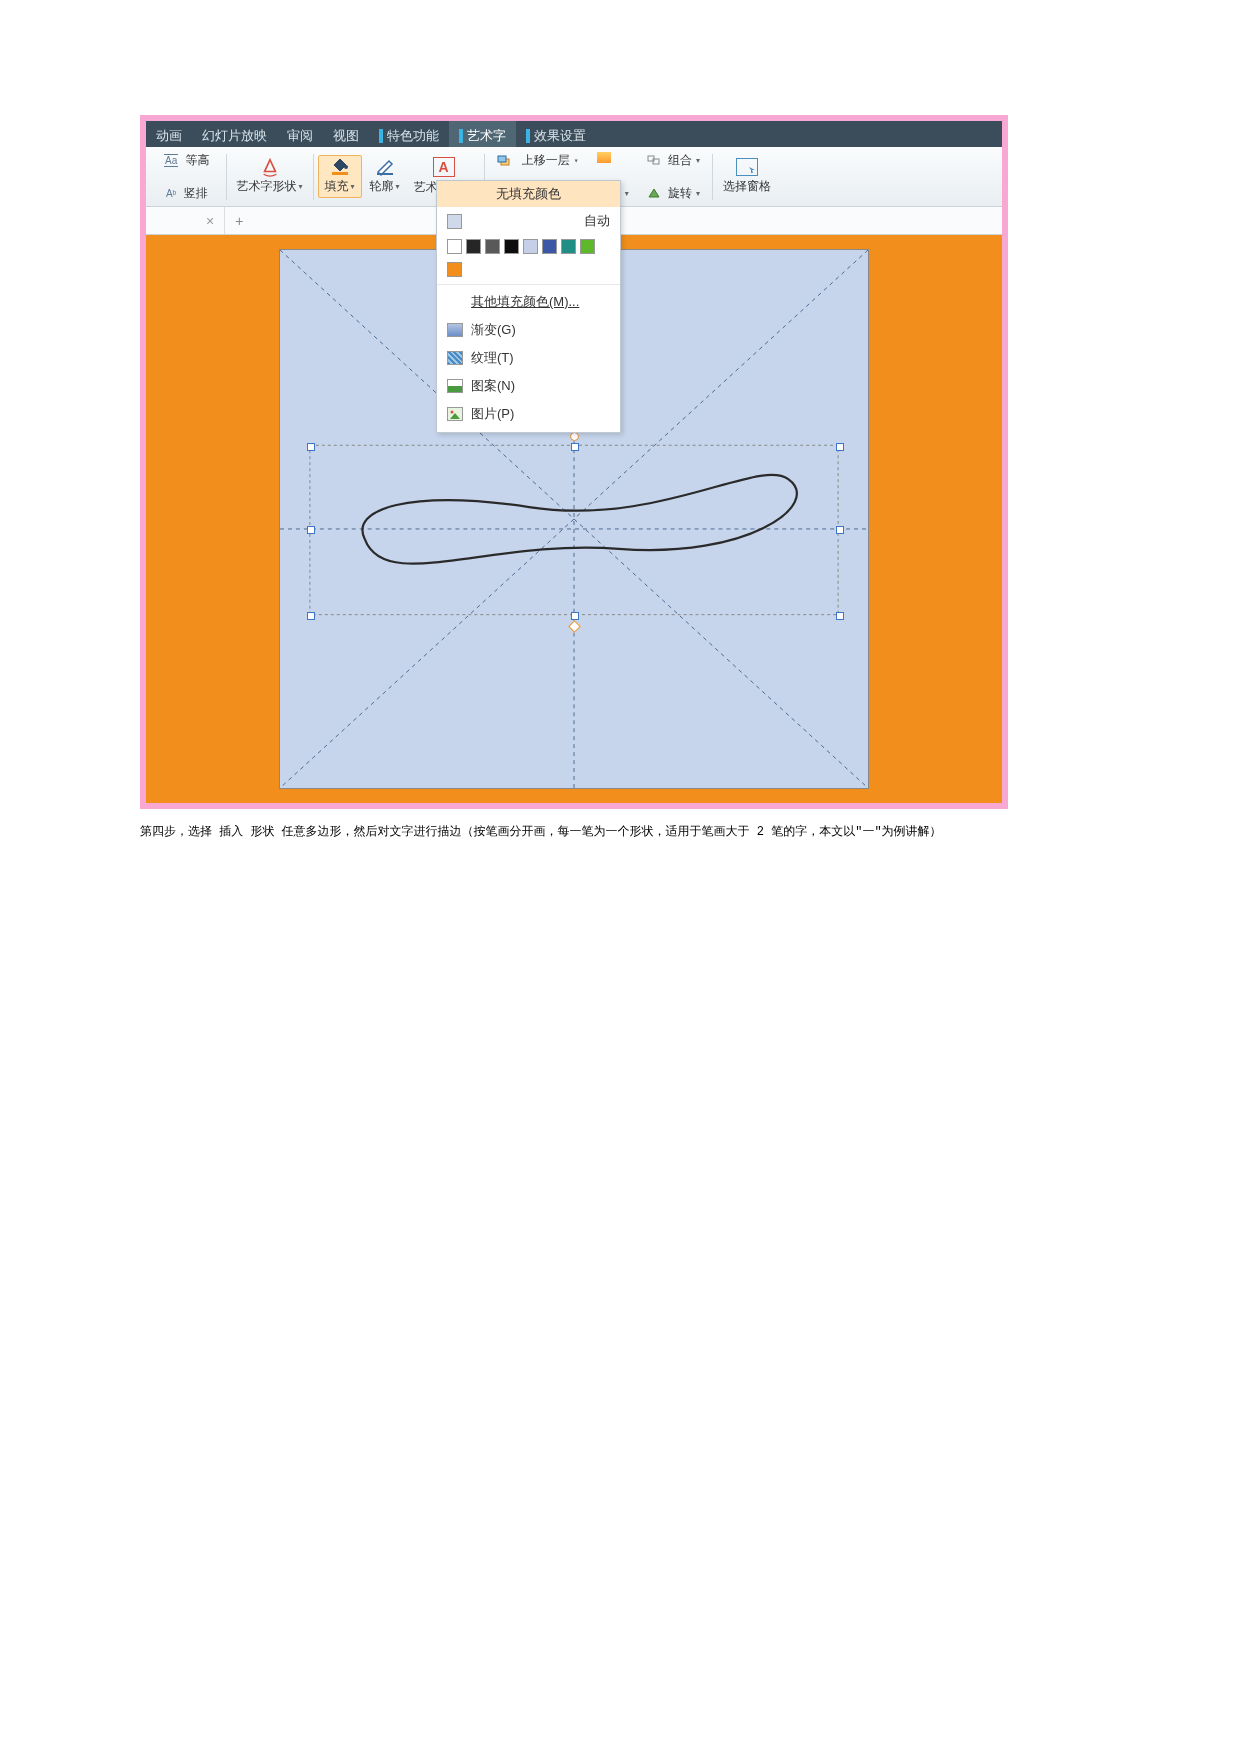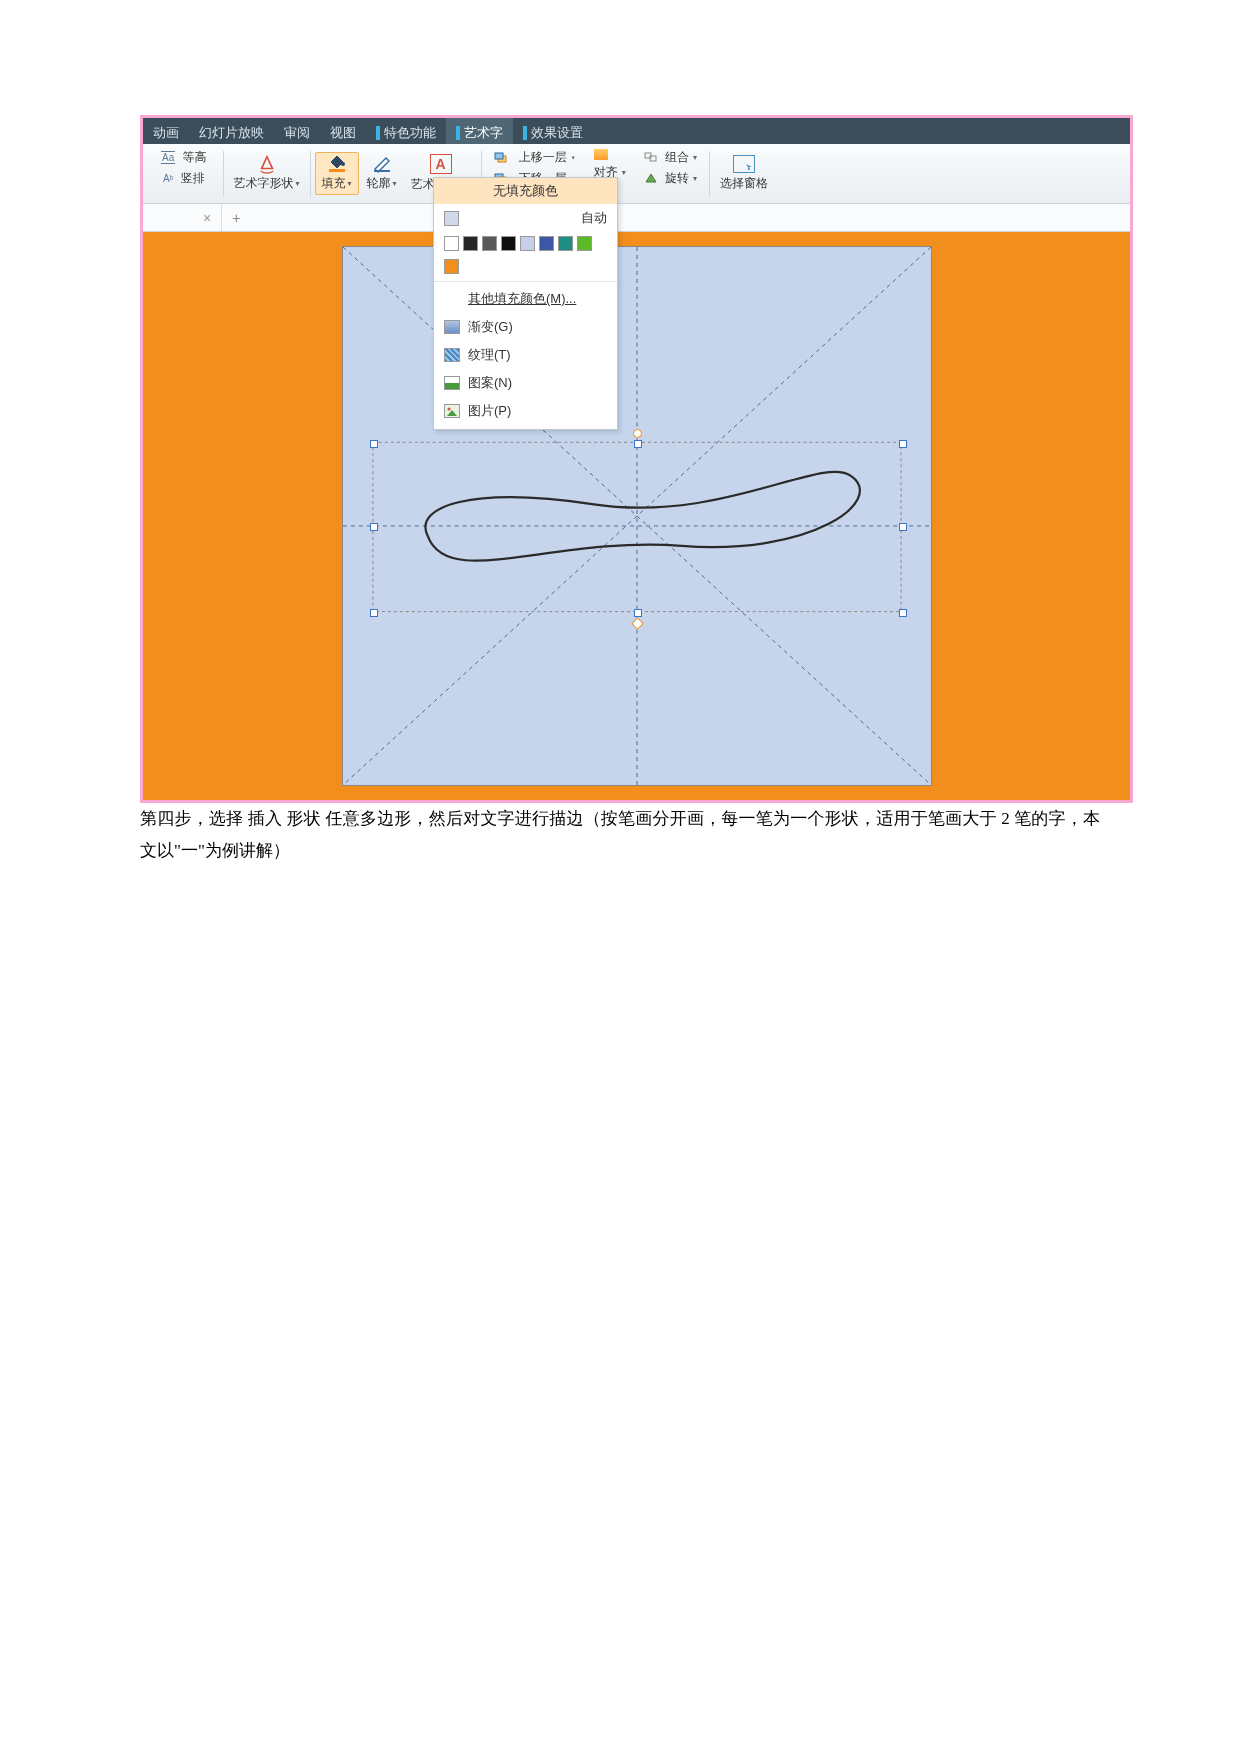--- a/index.html
+++ b/index.html
@@ -1,29 +1,29 @@
 <!DOCTYPE html>
 <html><head>
 <meta charset="utf-8">
 <style>
   * { box-sizing: border-box; margin: 0; padding: 0; }
   body { font-family: "Microsoft YaHei", SimSun, sans-serif; background: #fff; font-size: 14px; }
   .page { width: 1240px; min-height: 1753px; background: #fff; padding: 115px 140px 0 140px; }
-  .screenshot { width: 993px; border: 3px solid #f9a8d4; background: #fff; }
+  .screenshot { width: 868px; border: 6px solid #f9a8d4; background: #fff; }
 
   
   .tabsbar { height: 26px; background: #3b4d5a; display: flex; align-items: stretch; color: #d8e3ea; font-size: 13px; }
   .tabitem { padding: 4px 10px 0; height: 26px; display: flex; align-items: center; cursor: pointer; }
   .tabmark { width: 4px; height: 14px; margin-right: 4px; }
   .tabmark.blue { background: #3bb3e4; }
   .tabitem.active { background: #4f6775; color: #fff; }
 
   
   .ribbon { background: linear-gradient(#fafcfd, #e9eef2); border-bottom: 1px solid #ccd4da; padding: 4px 6px; display: flex; align-items: center; gap: 2px; height: 60px; }
-  .group { display: flex; flex-direction: column; align-items: center; gap: 2px; padding: 0 8px; height: 52px; justify-content: flex-start; }
+  .group { display: flex; flex-direction: column; align-items: center; gap: 2px; padding: 0 8px; height: 52px; justify-content: space-between; }
   .sep { width: 1px; height: 46px; background: #cfd7dd; margin: 0 2px; }
   .btn { display: flex; flex-direction: column; align-items: center; justify-content: center; gap: 2px; padding: 2px 6px; font-size: 12px; color: #333; border-radius: 2px; }
   .btn.active { background: #ffe7c1; border: 1px solid #f2b35d; justify-content: center; }
   .caret { font-size: 8px; color: #666; margin-left: 2px; }
   .iconA { width: 20px; height: 18px; display: flex; align-items: center; justify-content: center; font-family: Georgia, serif; }
   .box-A { width: 22px; height: 20px; border: 1.5px solid #d94f3f; display: flex; align-items: center; justify-content: center; color: #d94f3f; font-weight: bold; font-size: 14px; }
   .smallico { width: 14px; height: 11px; display: inline-block; vertical-align: middle; }
   .btnrow { display: flex; align-items: center; gap: 2px; font-size: 12px; color: #333; padding: 1px 4px; white-space: nowrap; }
   .align-ico { width: 14px; height: 11px; background: linear-gradient(#ffcf60,#ff9a30); display:inline-block; }
   .selpane-ico { width: 22px; height: 18px; border: 1.5px solid #4b8fbf; display:flex; align-items:flex-end; justify-content:flex-end; padding:1px; }
@@ -43,21 +43,21 @@
   .dd-ico { width: 16px; height: 14px; display: inline-block; }
 
   
   .canvas-wrap { background: #f28f1c; padding: 14px; position: relative; height: 568px; }
   .slide { position: relative; margin: 0 auto; width: 590px; height: 540px; background: #c6d5ec; border: 1px solid #888; }
   .diag { position: absolute; top: 0; left: 0; width: 100%; height: 100%; }
   .handle { position: absolute; width: 8px; height: 8px; background: #fff; border: 1px solid #3b75c4; }
   .rhandle { position: absolute; width: 9px; height: 9px; border: 1.5px solid #e58b2a; border-radius: 50%; background: #fff; }
 
   .ribwrap { position: relative; }
-  .caption { margin-top: 0; font-size: 17px; line-height: 1.9; font-family: Liberation Serif, serif; text-align: justify; }
+  .caption { margin-top: 12px; font-size: 12px; line-height: 1.9; font-family: Liberation Mono, monospace; text-align: justify; }
 </style>
 </head>
 <body>
 
 <div class="page">
   <div class="screenshot">
     <div class="ribwrap">
 
       <div class="tabsbar">
         <div class="tabitem">

